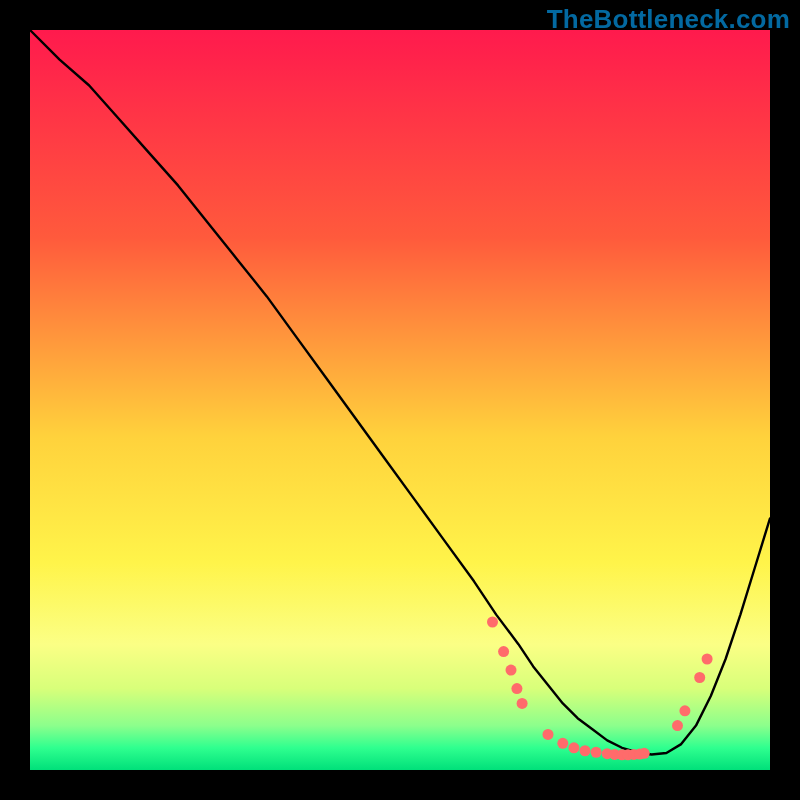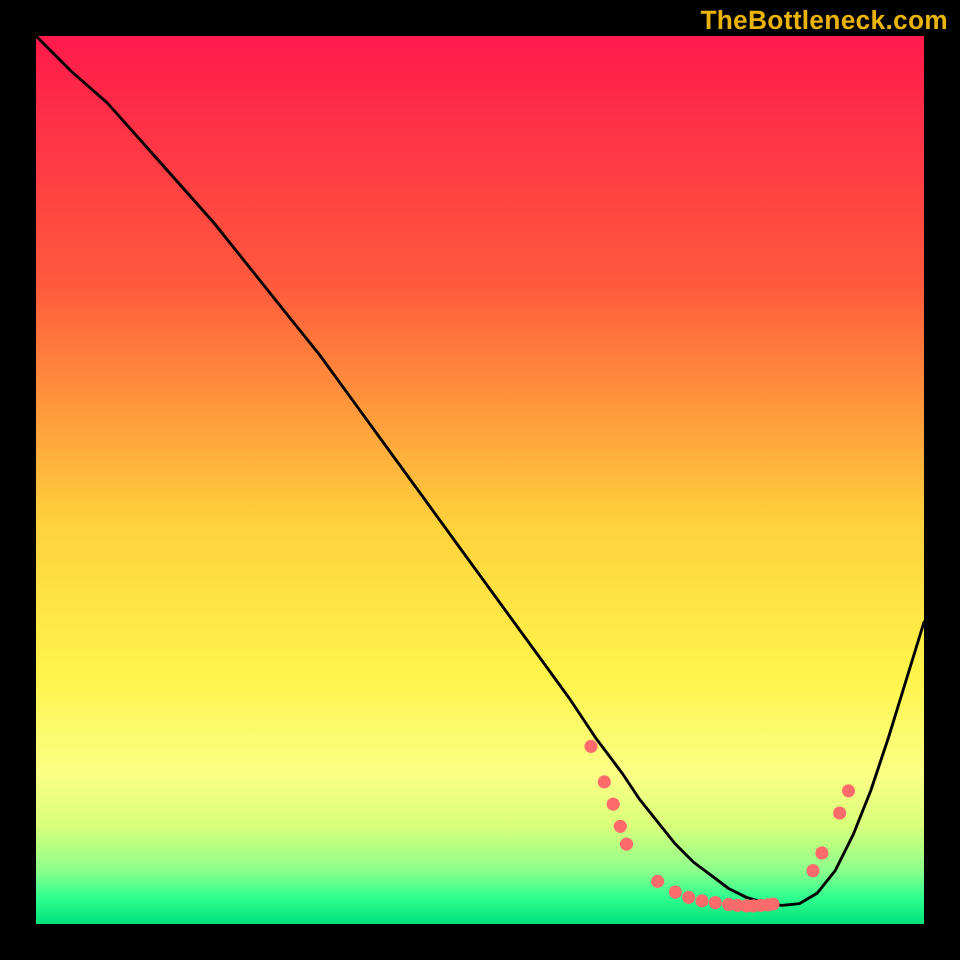--- a/index.html
+++ b/index.html
@@ -8,23 +8,23 @@
     position: relative;
     width: 800px;
     height: 800px;
     background: #000;
   }
   .watermark {
     position: absolute;
     top: 4px;
     right: 10px;
     font-family: Arial, Helvetica, sans-serif;
-    font-size: 22px;
+    font-size: 26px;
     font-weight: 600;
-    color: #eab308;
+    color: #0369a1;
     letter-spacing: 0.2px;
     z-index: 10;
   }
   .plot-area {
     position: absolute;
     left: 30px;
     top: 30px;
     width: 740px;
     height: 740px;
   }

